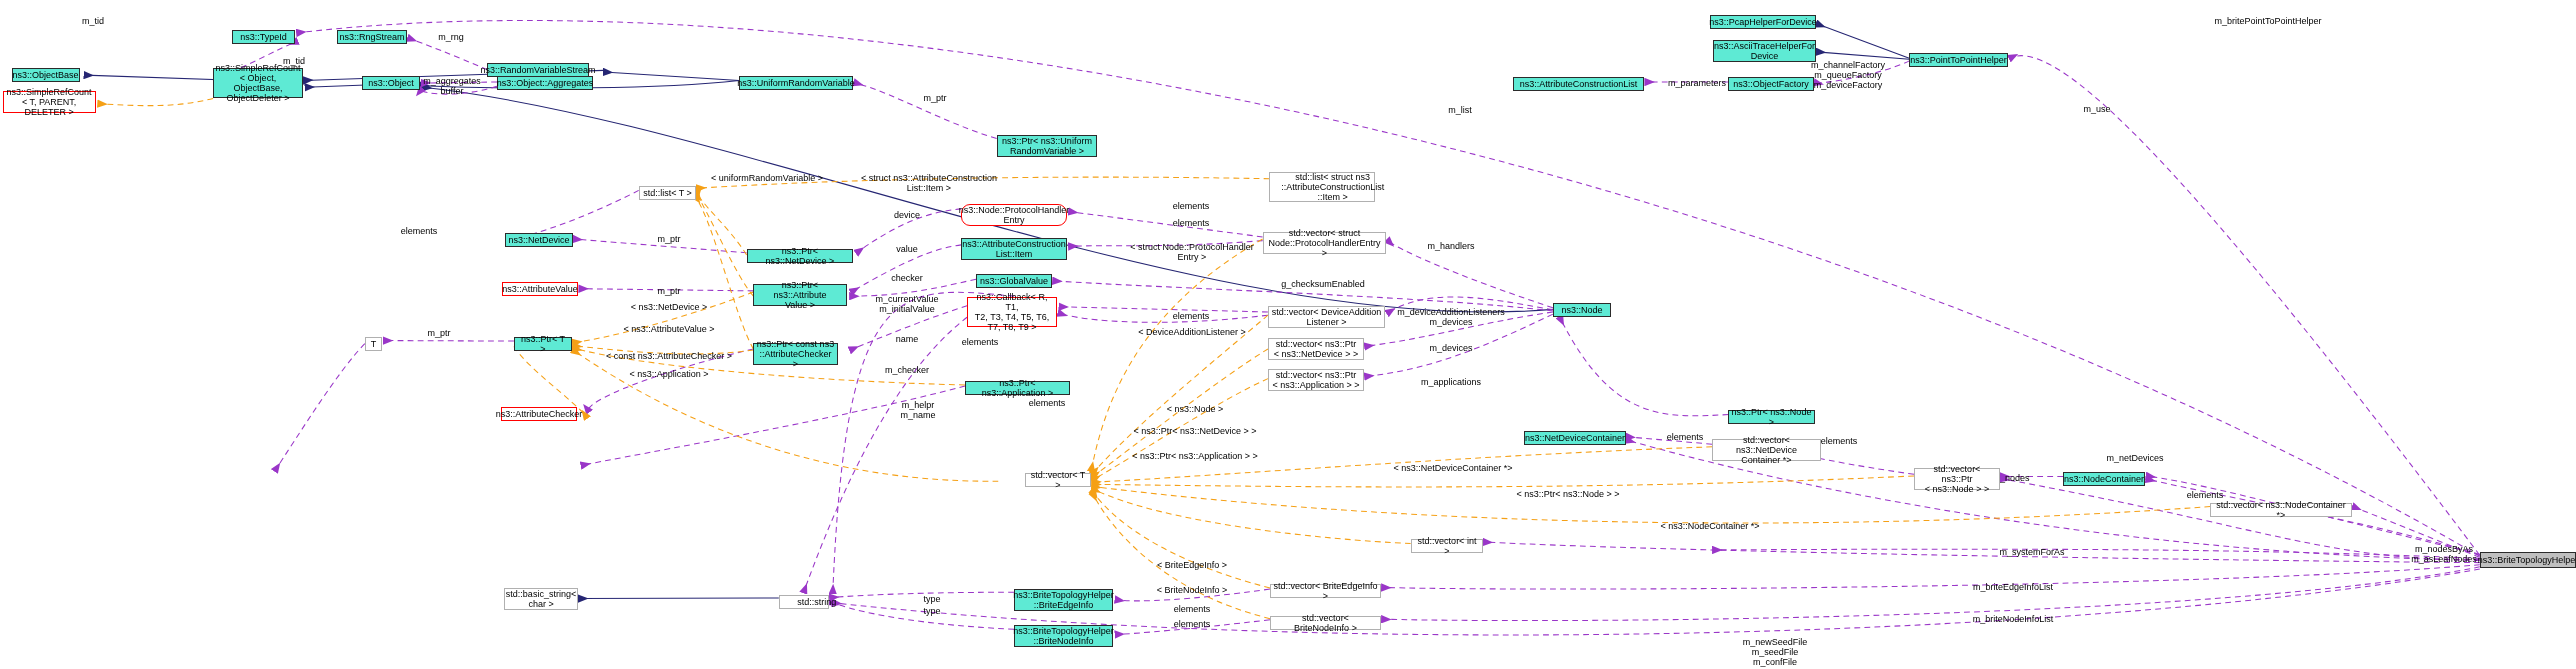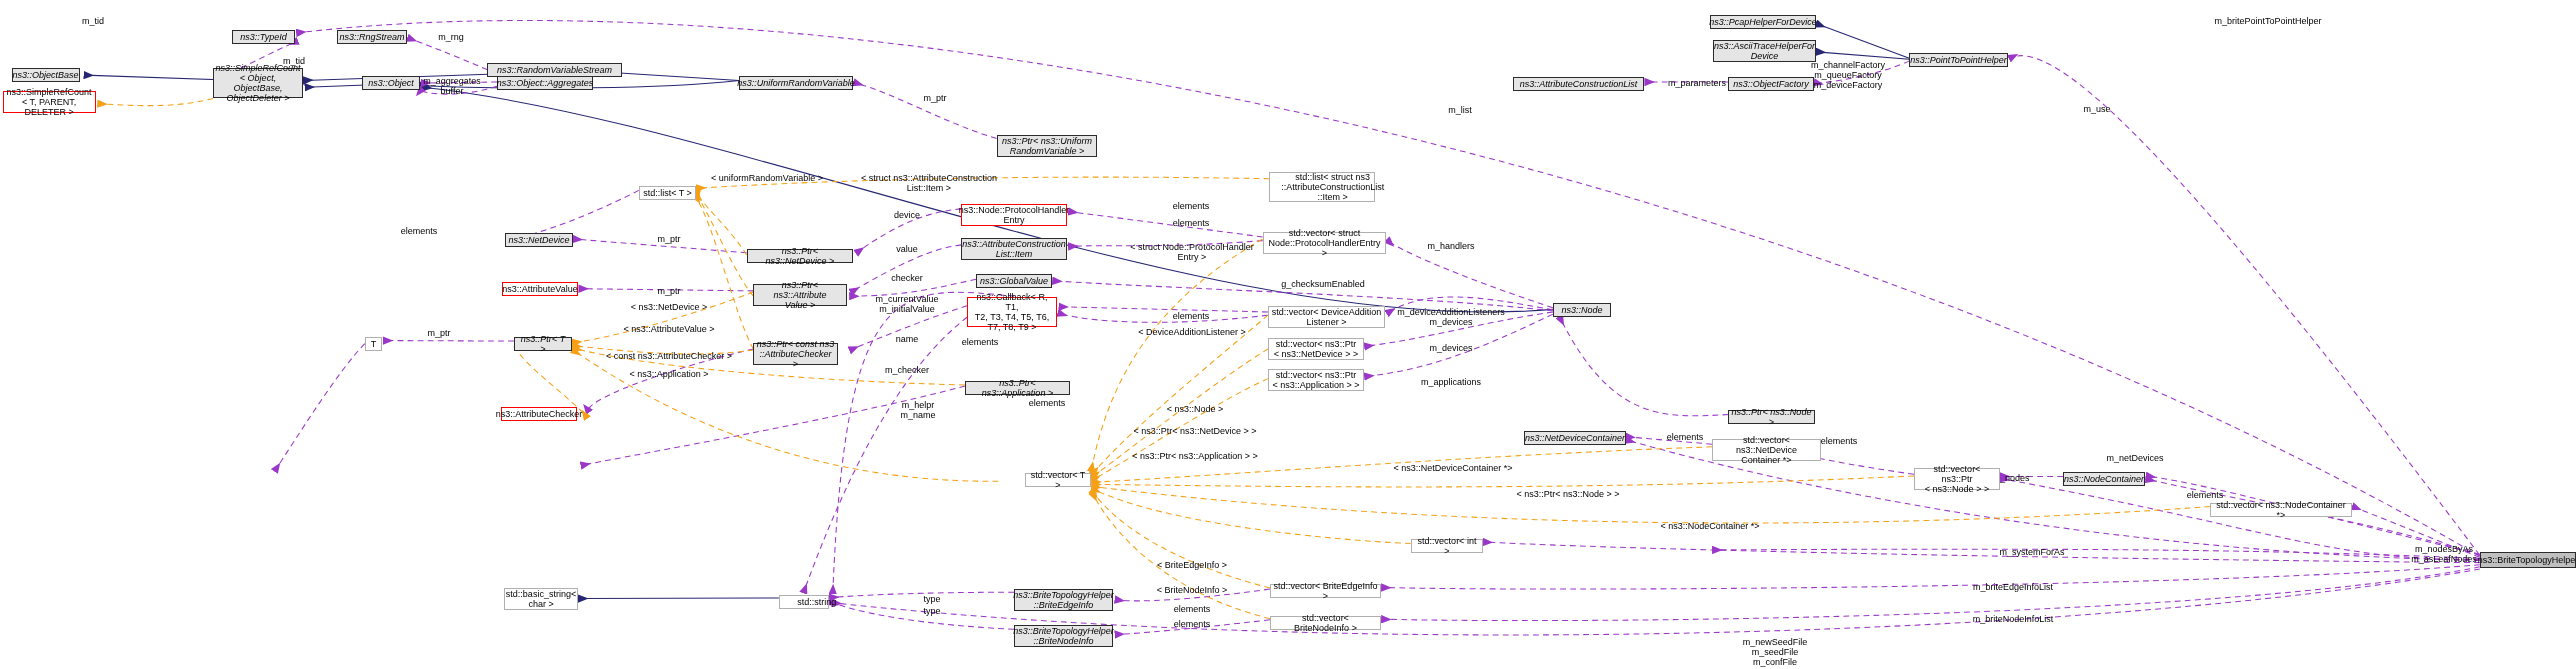--- a/index.html
+++ b/index.html
@@ -32,21 +32,21 @@
     font-size: 9px;
     line-height: 1.12;
     color: #000000;
     background: #ffffff;
     border: 0.5px solid #404040;
     padding: 0.5px 2.6px;
     white-space: pre-line;
     z-index: 5;
   }
   
-  .n-class      { border: 0.8px solid #2b2b2b; background:#e5e5e5;font-style:italic; }
+  .n-class      { border: 0.8px solid #2b2b2b; background:#5eead4; }
   .n-red        { border: 0.8px solid #ff0000; background:#ffffff; }
   .n-grey       { border: 0.5px solid #b0b0b0;  background:#ffffff; }
   .n-current    { border: 1.1px solid #2b2b2b;  background:#bfbfbf; }
   .edge-label {
     position: absolute;
     font-size: 9px;
     line-height: 1.12;
     color: #000000;
     background: transparent;
     white-space: pre-line;
@@ -159,21 +159,21 @@
         <path d="M 4180,958 C 3600,1000 2800,1010 2066,920"></path>
         <path d="M 2668,1028 C 2500,1020 2200,990 2066,924"></path>
         <path d="M 2402,1112 C 2200,1060 2100,980 2066,928"></path>
         <path d="M 2402,1170 C 2200,1120 2100,1000 2066,932"></path>
       </g>
     </g>
   </svg>
 
 <div class="node n-class" style="left: 232px; top: 30px; width: 63px; height: 13.7px;">ns3::TypeId</div>
     <div class="node n-class" style="left: 337px; top: 30px; width: 70px; height: 13.7px;">ns3::RngStream</div>
-    <div class="node n-class" style="left: 487px; top: 63px; width: 135px; height: 13.7px;">ns3::RandomVariableStream</div>
+    <div class="node n-class" style="left: 487px; top: 63px; width: 102px; height: 13.7px;">ns3::RandomVariableStream</div>
     <div class="node n-class" style="left: 11.6px; top: 68px; width: 68px; height: 13.7px;">ns3::ObjectBase</div>
     <div class="node n-class" style="left: 213px; top: 68px; width: 90px; height: 30px;">ns3::SimpleRefCount
 &lt; Object, ObjectBase,
 ObjectDeleter &gt;</div>
     <div class="node n-red" style="left: 2.6px; top: 91px; width: 93px; height: 22px;">ns3::SimpleRefCount
 &lt; T, PARENT, DELETER &gt;</div>
     <div class="node n-class" style="left: 362px; top: 76px; width: 58px; height: 13.7px;">ns3::Object</div>
     <div class="node n-class" style="left: 497px; top: 76px; width: 96px; height: 13.7px;">ns3::Object::Aggregates</div>
     <div class="node n-class" style="left: 739px; top: 76px; width: 114px; height: 13.7px;">ns3::UniformRandomVariable</div>
     <div class="node n-class" style="left: 1513px; top: 77px; width: 131px; height: 13.7px;">ns3::AttributeConstructionList</div>
@@ -182,21 +182,21 @@
     <div class="node n-class" style="left: 1713px; top: 40px; width: 103px; height: 22px;">ns3::AsciiTraceHelperFor
 Device</div>
     <div class="node n-class" style="left: 1909px; top: 53px; width: 99px; height: 13.7px;">ns3::PointToPointHelper</div>
     <div class="node n-class" style="left: 997px; top: 135px; width: 100px; height: 22px;">ns3::Ptr&lt; ns3::Uniform
 RandomVariable &gt;</div>
     <div class="node n-grey" style="left: 639px; top: 186px; width: 57px; height: 13.7px;">std::list&lt; T &gt;</div>
     <div class="node n-grey" style="left: 1269px; top: 172px; width: 106px; height: 30px; padding-left: 24px;">std::list&lt; struct ns3
 ::AttributeConstructionList
 ::Item &gt;</div>
     <div class="node n-class" style="left: 505px; top: 233px; width: 68px; height: 13.7px;">ns3::NetDevice</div>
-    <div class="node n-red" style="left: 961px; top: 204px; width: 106px; height: 22px;">ns3::Node::ProtocolHandler
+    <div class="node n-red" style="left: 961px; top: 204px; width: 106px; height: 22px; border-radius: 9px;">ns3::Node::ProtocolHandler
 Entry</div>
     <div class="node n-class" style="left: 961px; top: 238px; width: 106px; height: 22px;">ns3::AttributeConstruction
 List::Item</div>
     <div class="node n-class" style="left: 976px; top: 274px; width: 76px; height: 13.7px;">ns3::GlobalValue</div>
     <div class="node n-red" style="left: 967px; top: 297px; width: 90px; height: 30px;">ns3::Callback&lt; R, T1,
 T2, T3, T4, T5, T6,
 T7, T8, T9 &gt;</div>
     <div class="node n-grey" style="left: 1263px; top: 232px; width: 123px; height: 22px;">std::vector&lt; struct
 Node::ProtocolHandlerEntry &gt;</div>
     <div class="node n-grey" style="left: 1268px; top: 306px; width: 117px; height: 22px;">std::vector&lt; DeviceAddition

